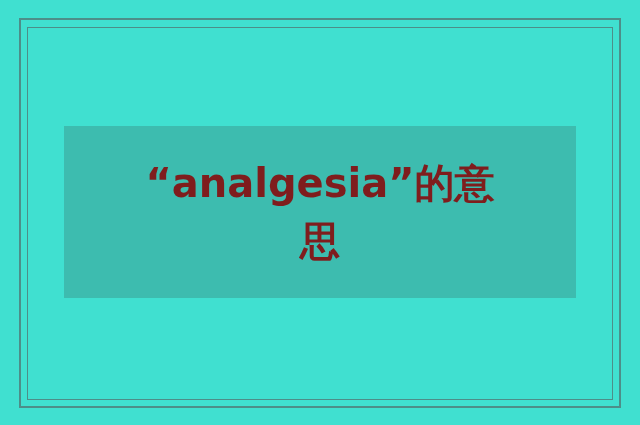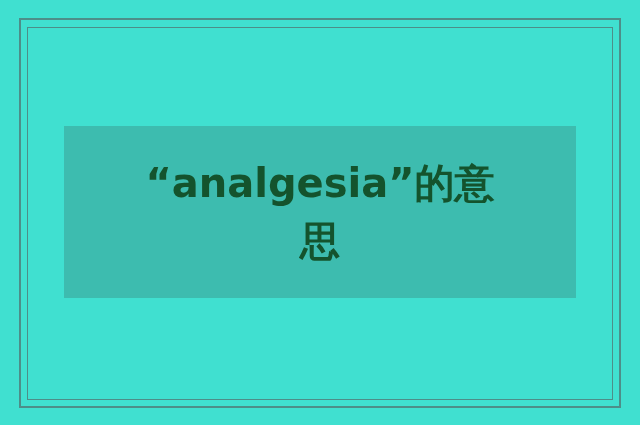--- a/index.html
+++ b/index.html
@@ -53,21 +53,21 @@
     width: 512px;
     height: 172px;
     background: #3dbcaf;
     display: flex;
     align-items: center;
     justify-content: center;
     box-sizing: border-box;
   }
 
   #title-text {
-    color: #14532d;
+    color: #7f1d1d;
     font-size: 40px;
     font-weight: bold;
     line-height: 1.45;
     text-align: center;
     letter-spacing: 0px;
     width: 360px;
     word-break: break-all;
     font-family: "DejaVu Sans", "Liberation Sans", sans-serif;
   }
 </style>

